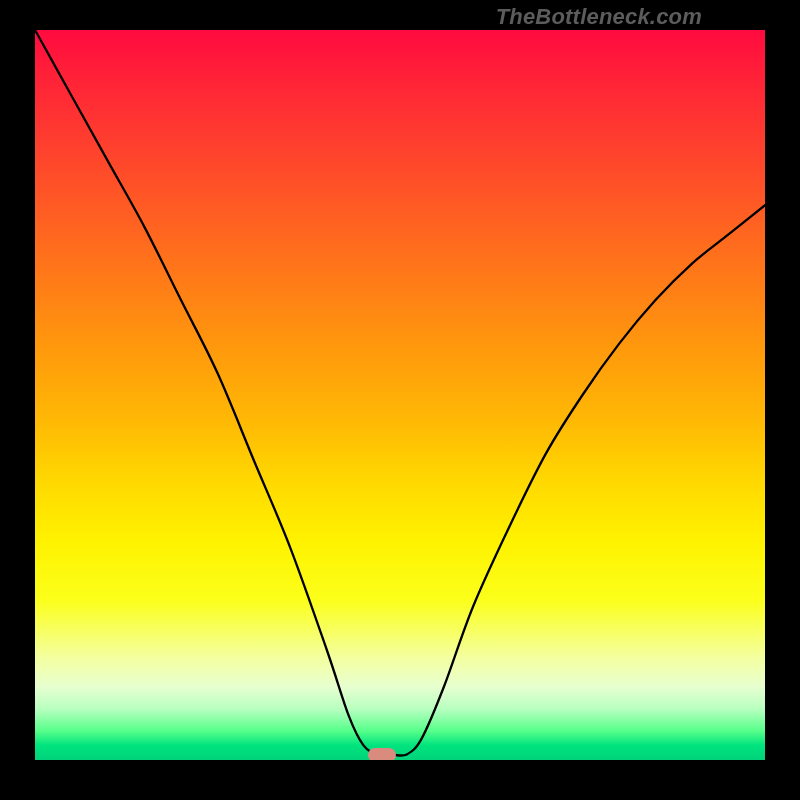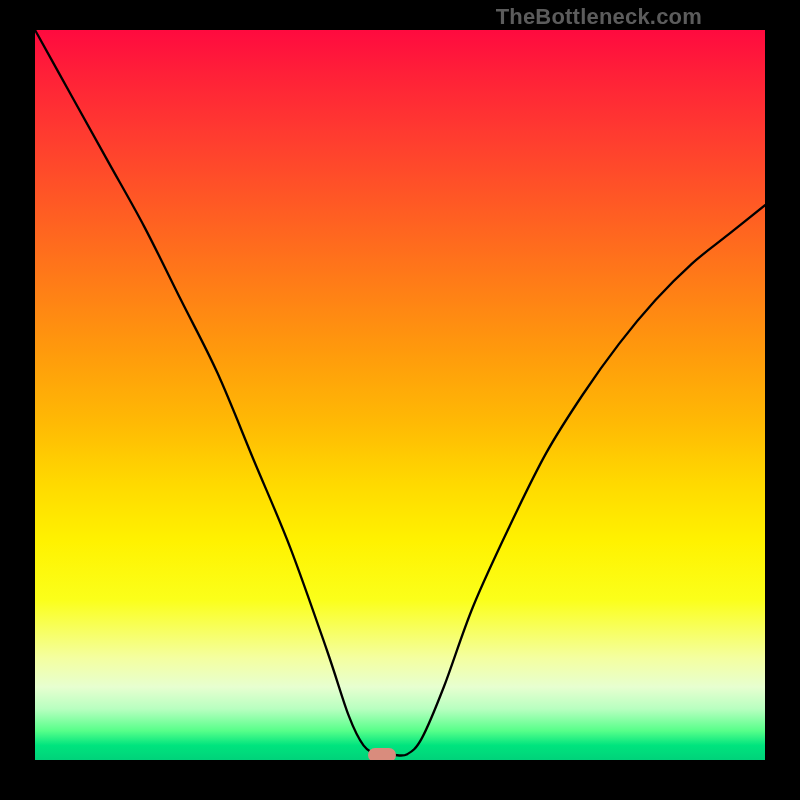--- a/index.html
+++ b/index.html
@@ -9,20 +9,21 @@
     height: 800px;
     background: #000;
     overflow: hidden;
     font-family: Arial, Helvetica, sans-serif;
   }
   .frame {
     position: relative;
     width: 712px;
     height: 800px;
     background: #000;
+    font-style: italic;
   }
   .watermark {
     position: absolute;
     top: 4px;
     right: 10px;
     font-size: 22px;
     font-weight: 600;
     color: #5c5c5c;
     letter-spacing: 0.2px;
     z-index: 10;

